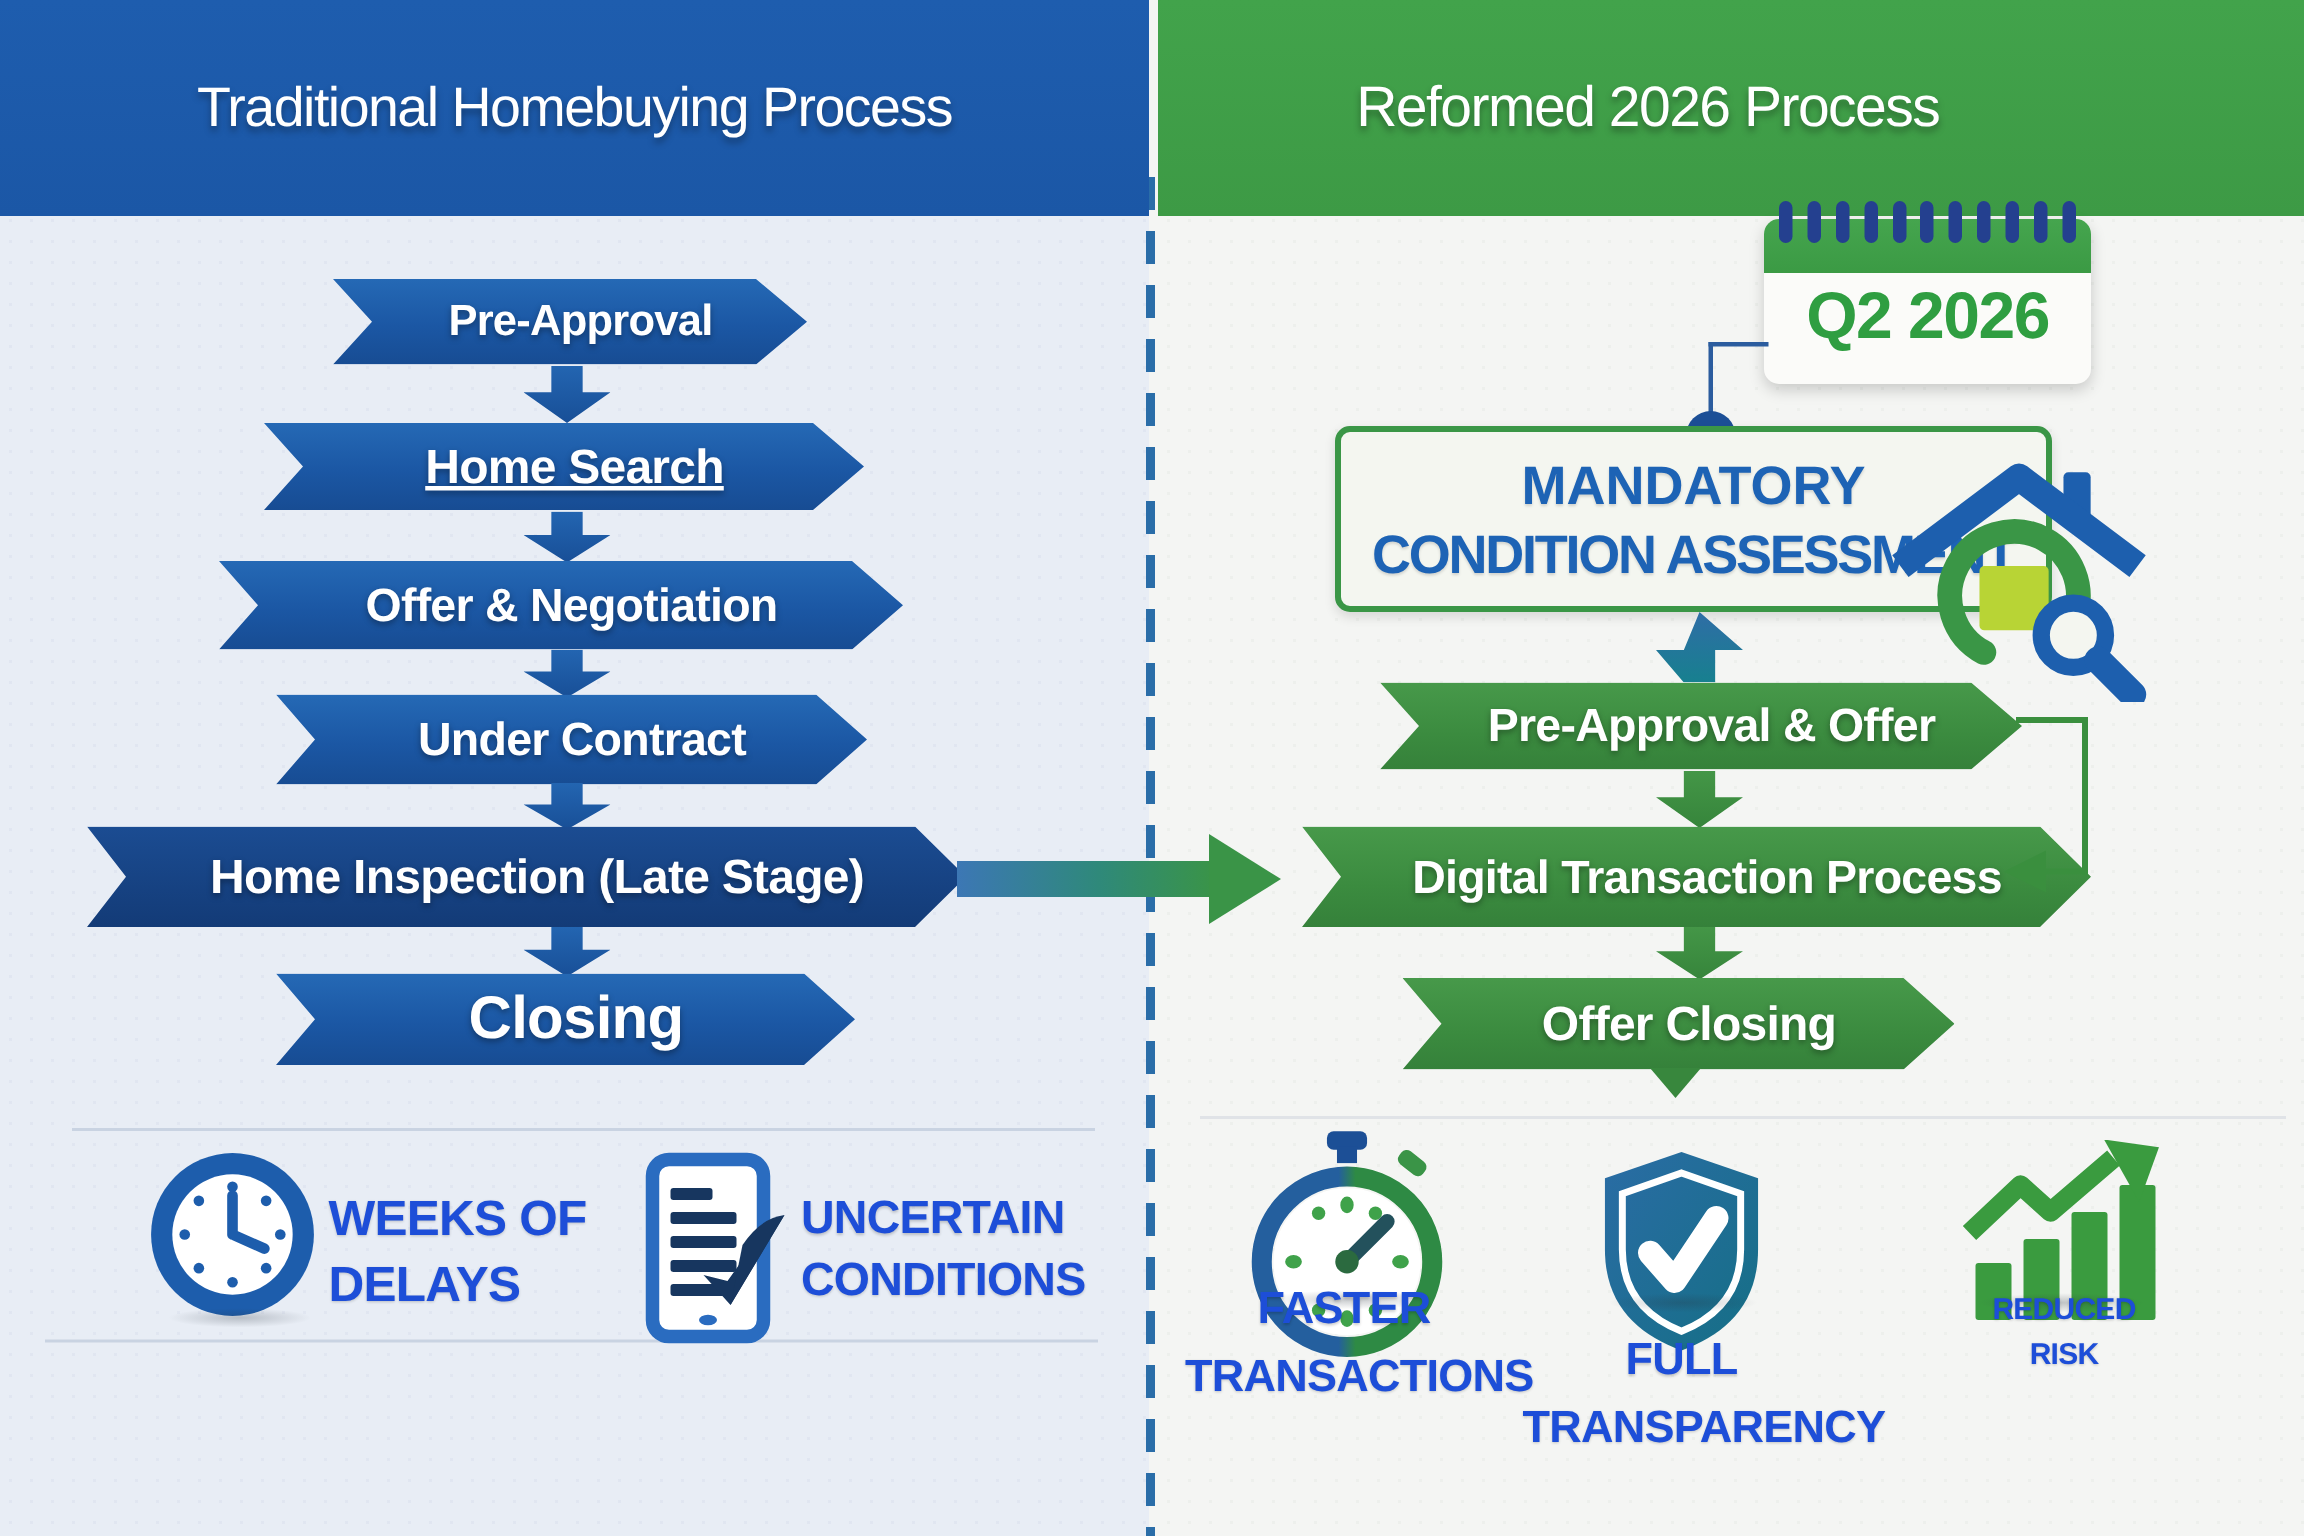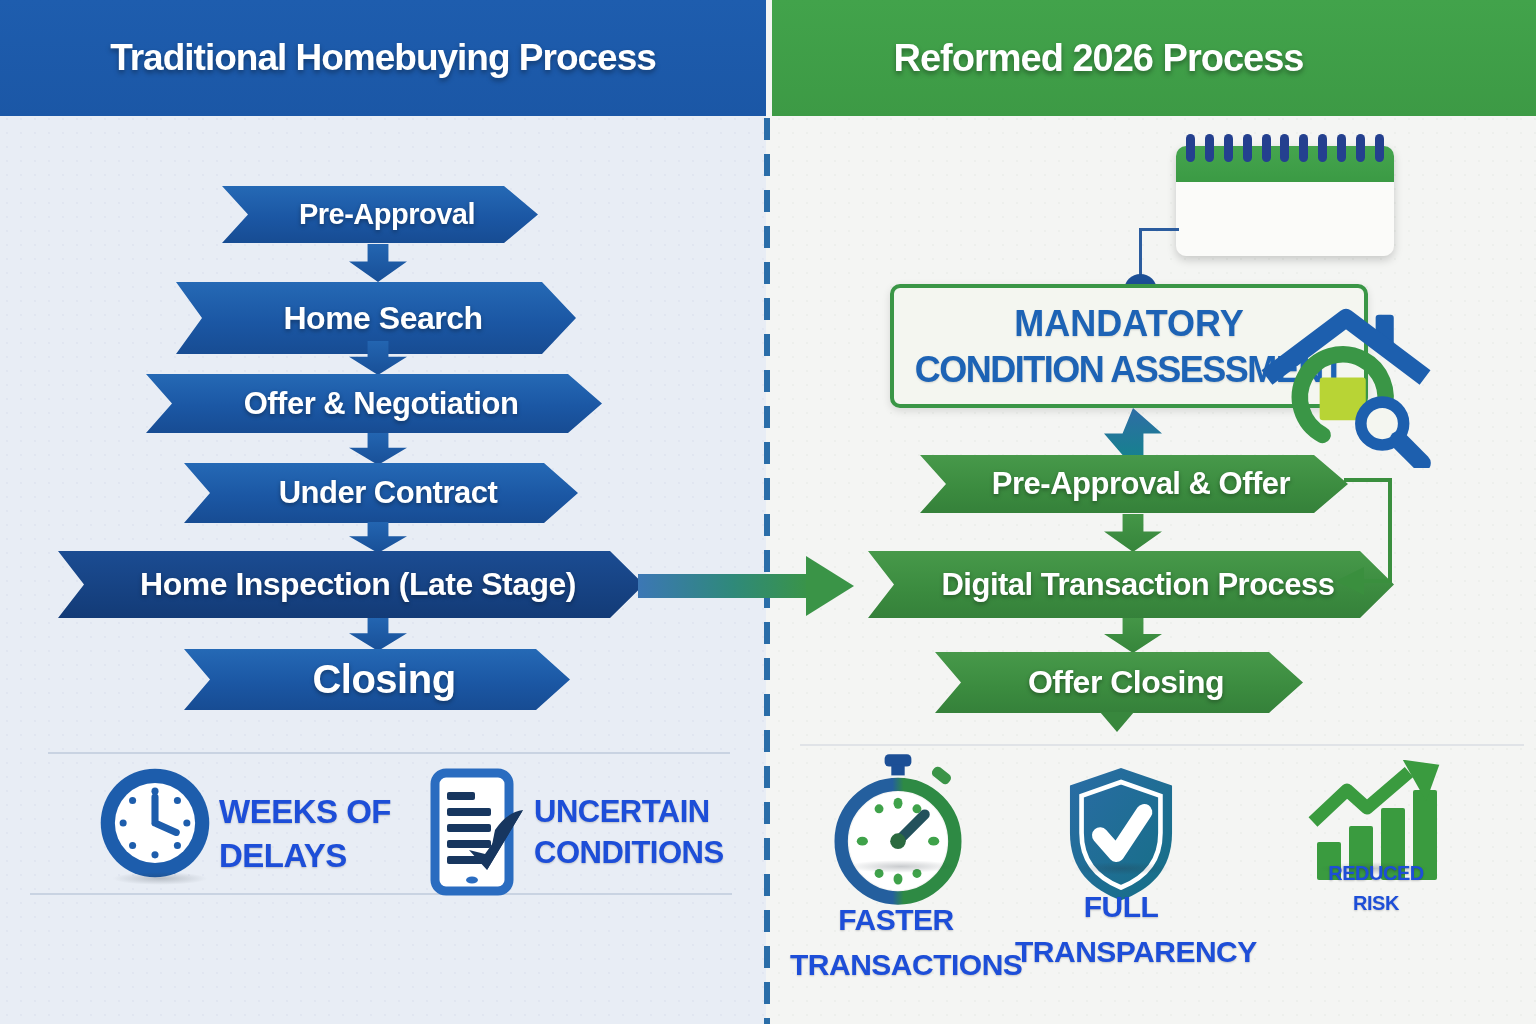--- a/index.html
+++ b/index.html
@@ -10,43 +10,43 @@
   
   .panel-left-bg  { position:absolute; left:0; top:0; width:766px; height:1024px;
                     background:#e8edf5;
                     background-image:radial-gradient(rgba(120,140,180,.07) 1px, transparent 1px);
                     background-size:14px 14px; }
   .panel-right-bg { position:absolute; left:772px; top:0; width:764px; height:1024px;
                     background:#f4f5f3;
                     background-image:radial-gradient(rgba(120,140,120,.06) 1px, transparent 1px);
                     background-size:14px 14px; }
 
-  .hdr { position:absolute; top:0; height:116px; display:flex; align-items:center; justify-content:center;
-         color:#fff; font-weight:bold; letter-spacing:-1px;
+  .hdr { position:absolute; top:0; height:144px; display:flex; align-items:center; justify-content:center;
+         color:#fff; font-weight:normal; letter-spacing:-1px;
          text-shadow:0 3px 5px rgba(0,0,0,.35); }
   .hdr-left  { left:0; width:766px; font-size:37px;
                background:linear-gradient(180deg,#1e5dae 0%,#1b57a6 100%); }
   .hdr-right { left:772px; width:764px; font-size:38px; padding-right:111px;
                background:linear-gradient(180deg,#42a34b 0%,#3d9a45 100%); }
 
   .divider-dashed { position:absolute; left:764px; top:118px; width:6px; height:906px;
                     background:repeating-linear-gradient(180deg,#2a6da8 0px,#2a6da8 22px,transparent 22px,transparent 36px); }
 
   
   .ribbon { position:absolute; display:flex; align-items:center; justify-content:center;
             color:#fff; font-weight:bold; letter-spacing:-.5px; white-space:nowrap;
             text-shadow:0 2px 4px rgba(0,0,0,.35);
             clip-path:polygon(0 0, calc(100% - 34px) 0, 100% 50%, calc(100% - 34px) 100%, 0 100%, 26px 50%);
             padding-left:14px; }
   .ribbon-blue { background:linear-gradient(180deg,#2569b5 0%,#1b57a4 55%,#174c93 100%); }
   .ribbon-navy { background:linear-gradient(180deg,#1b4c92 0%,#133b77 100%); }
   .ribbon-green{ background:linear-gradient(180deg,#47994a 0%,#3b8b3f 60%,#35813a 100%); }
 
   #l-step-0 { left:222px; top:186px; width:316px; height:57px; font-size:29px; }
-  #l-step-1 { left:176px; top:282px; width:400px; height:72px; font-size:32px; }
+  #l-step-1 { left:176px; top:282px; width:400px; height:58px; font-size:32px;text-decoration:underline; }
   #l-step-2 { left:146px; top:374px; width:456px; height:59px; font-size:31px; }
   #l-step-3 { left:184px; top:463px; width:394px; height:60px; font-size:31px; }
   #l-step-4 { left:58px;  top:551px; width:586px; height:67px; font-size:32px; }
   #l-step-5 { left:184px; top:649px; width:386px; height:61px; font-size:40px; }
 
   #r-step-0 { left:920px; top:455px; width:428px; height:58px; font-size:31px; }
   #r-step-1 { left:868px; top:551px; width:526px; height:67px; font-size:31px; }
   #r-step-2 { left:935px; top:652px; width:368px; height:61px; font-size:32px; }
 
   
@@ -119,21 +119,21 @@
   .hline { position:absolute; height:2px; background:#c9d3e2; }
   #ldiv-1 { left:48px; top:752px; width:682px; }
   #ldiv-2 { left:30px; top:893px; width:702px; }
   #rdiv   { left:800px; top:744px; width:724px; background:#e0e3e7; }
 
   .big-label { position:absolute; color:#1d4ed8; font-weight:bold; letter-spacing:-.5px;
                text-shadow:0 1px 2px rgba(0,0,0,.2); line-height:1.32; }
   #lbl-weeks     { left:219px; top:790px; font-size:33px; }
   #lbl-uncertain { left:534px; top:792px; font-size:31px; }
   .big-label.centered { text-align:center; }
-  #lbl-faster   { left:790px;  top:897px; width:212px; font-size:30px; line-height:1.5; }
+  #lbl-faster   { left:790px;  top:850px; width:212px; font-size:30px; line-height:1.5; }
   #lbl-full     { left:1015px; top:884px; width:212px; font-size:30px; line-height:1.5; }
   #lbl-reduced  { left:1272px; top:858px; width:208px; font-size:20px; line-height:1.5; }
 
   .icon-abs { position:absolute; }
   #clock-icon   { left:96px;  top:764px; width:118px; height:118px; }
   #doc-icon     { left:427px; top:768px; width:100px; height:130px; }
   #watch-icon   { left:825px; top:752px; width:146px; height:156px; }
   #shield-icon  { left:1063px; top:758px; width:116px; height:150px; }
   #chart-icon   { left:1305px; top:760px; width:138px; height:122px; }
 
@@ -180,20 +180,21 @@
       <span></span>
       <span></span>
       <span></span>
       <span></span>
       <span></span>
       <span></span>
       <span></span>
       <span></span>
       <span></span>
   </div>
+  <div id="cal-label">Q2 2026</div>
 
   <div id="conn-h" class="conn"></div>
   <div id="conn-v" class="conn"></div>
   <div id="conn-dot"></div>
 
   <div id="assess-box"></div>
   <div id="assess-text">
     <span class="t1">MANDATORY</span>
     <span class="t2">CONDITION ASSESSMENT</span>
   </div>

